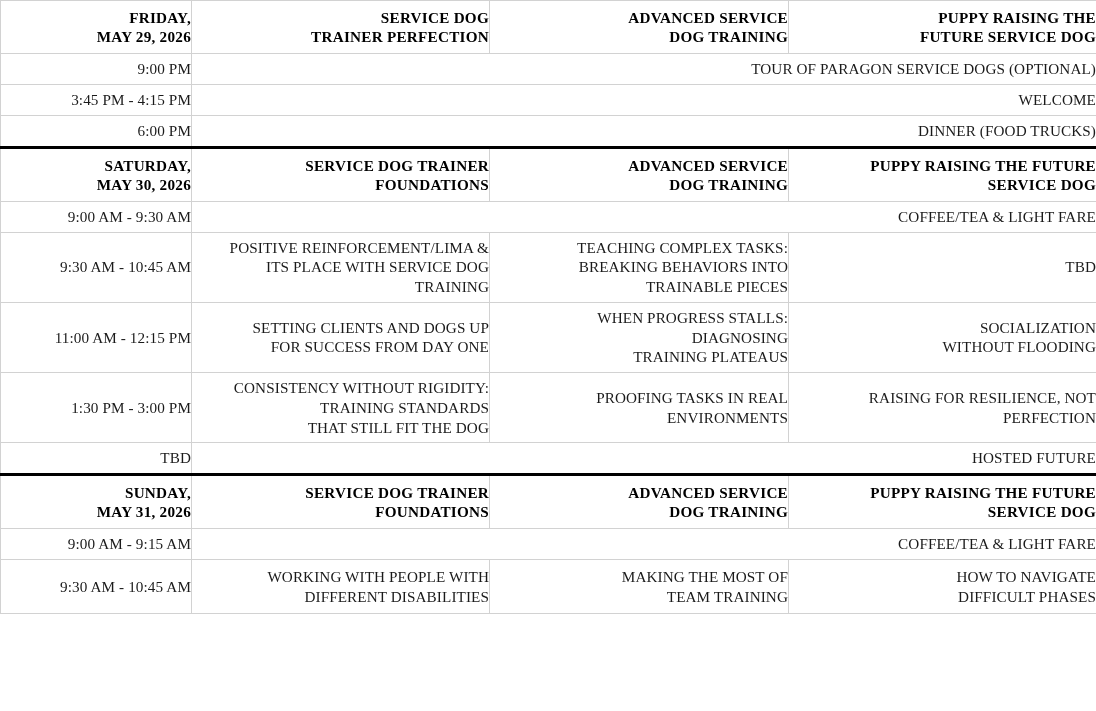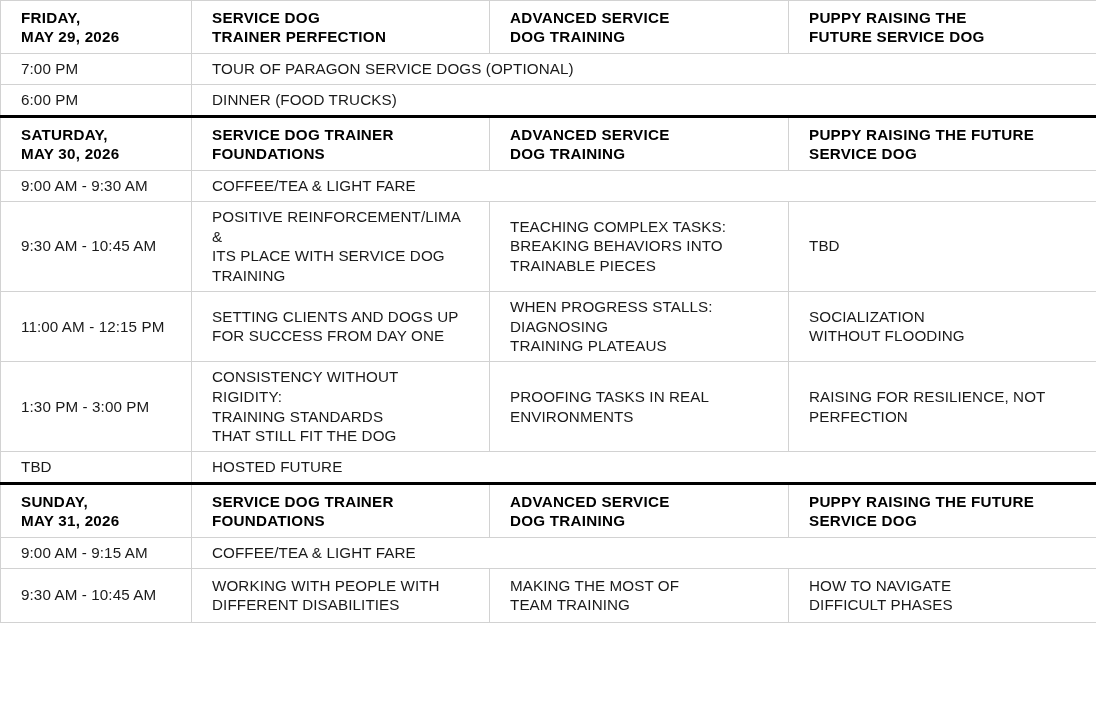--- a/index.html
+++ b/index.html
@@ -22,27 +22,28 @@
     table-layout: fixed;
     background: #ffffff;
   }
   table.schedule col.c-time  { width: 191px; }
   table.schedule col.c-found { width: 298px; }
   table.schedule col.c-adv   { width: 299px; }
   table.schedule col.c-pup   { width: 308px; }
 
   table.schedule td {
     border: 1px solid #d2d2d2;
-    padding: 5px 20px;
+    padding: 5px 0;
     font-size: 15.2px;
     line-height: 1.30;
     color: #1a1a1a;
-    text-align: left;
+    text-align: right;
     vertical-align: middle;
     letter-spacing: 0.1px;
+    font-family: Liberation Serif, serif;
   }
 
   
   tr.dayhdr > td {
     font-weight: bold;
     font-size: 15.2px;
     line-height: 1.26;
     letter-spacing: 0.25px;
     padding-top: 7px;
     padding-bottom: 7px;
@@ -84,25 +85,29 @@
           <span>ADVANCED SERVICE</span><br>
           <span>DOG TRAINING</span>
         </td>
         <td>
           <span>PUPPY RAISING THE</span><br>
           <span>FUTURE SERVICE DOG</span>
         </td>
       </tr>
 
       <tr>
-        <td class="short">7:00 PM</td>
+        <td class="short">9:00 PM</td>
         <td colspan="3">TOUR OF PARAGON SERVICE DOGS (OPTIONAL)</td>
       </tr>
 
 
+      <tr>
+        <td class="short">3:45 PM - 4:15 PM</td>
+        <td colspan="3">WELCOME</td>
+      </tr>
 
 
       <tr class="rule-below">
         <td class="short">6:00 PM</td>
         <td colspan="3">DINNER (FOOD TRUCKS)</td>
       </tr>
 
       <tr class="dayhdr">
         <td class="hdrh">
           <span>SATURDAY,</span><br>

